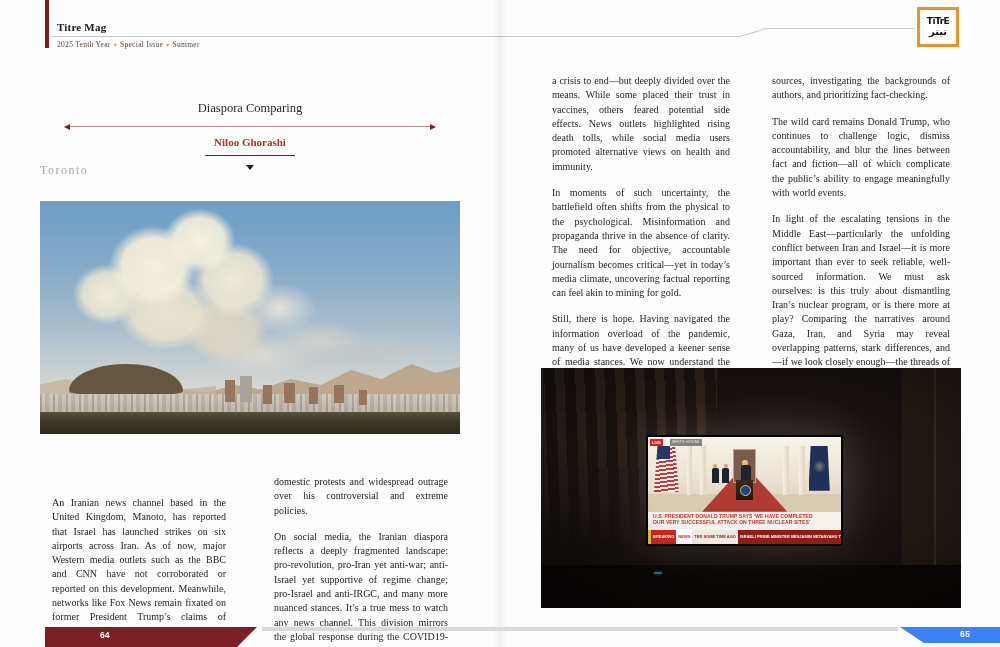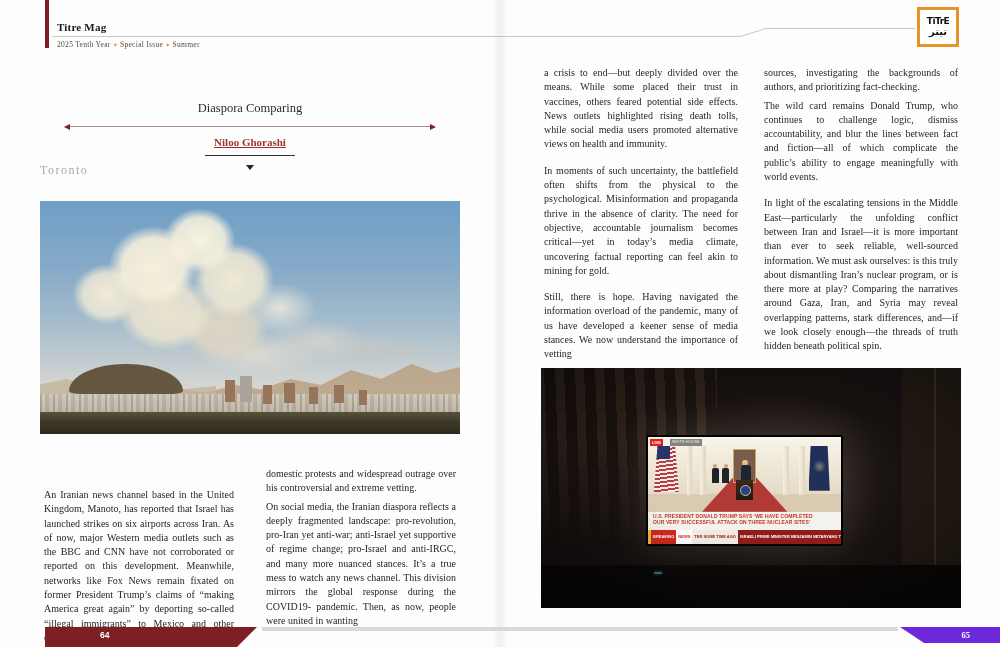--- a/index.html
+++ b/index.html
@@ -24,21 +24,21 @@
   #logo-persian{font-size:10px;font-weight:bold;color:#111;line-height:1.1;}
 
   
   #article-title{left:40px;top:66px;width:420px;text-align:center;font-size:25px;font-weight:bold;
                  letter-spacing:-0.8px;word-spacing:-3px;color:#161616;white-space:nowrap;}
   #article-subtitle{left:40px;top:101px;width:420px;text-align:center;font-size:12.5px;color:#2b2b2b;}
   #title-divider{left:64px;top:122px;width:372px;height:9px;display:flex;align-items:center;}
   #title-divider .line{flex:1;height:1px;background:#b08d8d;}
   #title-divider .arrow-l{width:0;height:0;border-top:3px solid transparent;border-bottom:3px solid transparent;border-right:6px solid #7c2024;}
   #title-divider .arrow-r{width:0;height:0;border-top:3px solid transparent;border-bottom:3px solid transparent;border-left:6px solid #7c2024;}
-  #author-name{left:40px;top:136px;width:420px;text-align:center;font-size:11px;font-weight:bold;color:#9c3532;text-decoration:underline;}
+  #author-name{left:40px;top:136px;width:420px;text-align:center;font-size:11px;font-weight:bold;color:#9c3532;}
   #author-rule{left:205px;top:155px;width:90px;border-top:1px solid #333;height:6px;text-align:center;}
   #author-rule .tri{display:inline-block;width:0;height:0;border-left:4px solid transparent;border-right:4px solid transparent;border-top:5px solid #222;margin-top:-1px;}
   #author-location{left:40px;top:163px;width:420px;text-align:left;font-size:12px;color:#a9a9a9;letter-spacing:1.5px;}
 
   
   #photo1{left:40px;top:201px;width:420px;height:233px;overflow:hidden;
           background:linear-gradient(180deg,#6f9ec6 0%,#87abc8 30%,#a9bfcd 55%,#c8cfd0 72%,#d8d8d2 82%,#d5d4cc 86%);}
   #photo1 .smoke{position:absolute;inset:0;background-image:
     radial-gradient(ellipse 62px 56px at 27% 28%,#f6efdb 0%,rgba(246,239,219,.9) 50%,rgba(246,239,219,0) 72%),
     radial-gradient(ellipse 50px 45px at 38% 17%,#f8f2de 0%,rgba(248,242,222,.85) 50%,rgba(248,242,222,0) 72%),
@@ -64,21 +64,21 @@
       background:repeating-linear-gradient(90deg,rgba(90,80,65,.25) 0 2px,rgba(255,255,255,.1) 2px 5px,rgba(120,110,95,.18) 5px 9px,rgba(255,255,255,.05) 9px 13px);}
   #photo1 .tower{position:absolute;background:#96755a;}
   #photo1 .tower.gray{background:#a9a49a;}
   #photo1 .fg{position:absolute;left:0;top:90.5%;width:100%;height:10%;
       background:linear-gradient(180deg,#575239 0%,#3c3826 45%,#2e2a1b 100%);}
 
   #photo1-caption{left:40px;top:437px;width:420px;font-size:7px;color:#8f8f8f;letter-spacing:.2px;}
 
   
   .col{position:absolute;width:198px;font-size:10px;line-height:1.43;text-align:justify;color:#1f1f1f;}
-  .col p{margin:4px;}
+  .col p{margin:12px;}
   .col p.gap{margin-bottom:12px;}
   #lp-col1{left:40px;top:484px;}
   #lp-col2{left:262px;top:463px;}
   #rp-col1{left:540px;top:62px;width:202px;}
   #rp-col2{left:760px;top:62px;width:202px;}
 
   
   #photo2{left:541px;top:368px;width:420px;height:240px;overflow:hidden;background:#171110;}
   #photo2 .curtain{position:absolute;left:0;top:0;width:42%;height:72%;opacity:.8;
       background:repeating-linear-gradient(88deg,rgba(88,66,48,.45) 0 9px,rgba(28,20,15,.6) 9px 20px);}
@@ -136,23 +136,23 @@
   
   #fold{left:492px;top:0;width:16px;height:647px;
       background:linear-gradient(90deg,rgba(0,0,0,0),rgba(0,0,0,.05) 50%,rgba(0,0,0,0));}
 
   
   #footer-gray{left:262px;top:627px;width:636px;height:4px;background:#d9d9d9;}
   #footer-left-red{left:45px;top:627px;width:212px;height:24px;background:#7c2024;
       clip-path:polygon(0 0,100% 0,calc(100% - 24px) 100%,0 100%);
       color:#fff;font-family:"Liberation Sans",sans-serif;font-size:8.5px;font-weight:bold;
       line-height:16px;padding-left:55px;box-sizing:border-box;}
-  #footer-right-red{left:900px;top:627px;width:100px;height:16px;background:#6d28d9;
+  #footer-right-red{left:900px;top:627px;width:100px;height:16px;background:#3b82f6;
       clip-path:polygon(0 0,100% 0,100% 100%,24px 100%);
-      color:#fff;font-family:Liberation Serif, serif;font-size:8.5px;font-weight:bold;
+      color:#fff;font-family:Liberation Mono, monospace;font-size:8.5px;font-weight:bold;
       line-height:16px;padding-right:30px;box-sizing:border-box;text-align:right;}
 </style>
 </head>
 <body>
 
 <div id="canvas">
 
   <div class="abs" id="left-accent-bar"></div>
   <div class="abs" id="masthead-title">Titre Mag</div>
   <div class="abs" id="header-rule-left"></div>
@@ -191,21 +191,21 @@
     <div class="tower" style="left:64%;top:80%;width:9px;height:17px;"></div>
     <div class="tower" style="left:70%;top:79%;width:10px;height:18px;"></div>
     <div class="tower" style="left:76%;top:81%;width:8px;height:15px;"></div>
     <div class="fg"></div>
   </div>
 
   <div class="col" id="lp-col1">
     <p>An Iranian news channel based in the United Kingdom, Manoto, has reported that Israel has launched strikes on six airports across Iran. As of now, major Western media outlets such as the BBC and CNN have not corroborated or reported on this development. Meanwhile, networks like Fox News remain fixated on former President Trump’s claims of “making America great again” by deporting so-called “illegal immigrants” to Mexico and other countries—largely ignoring the</p>
   </div>
   <div class="col" id="lp-col2">
-    <p>domestic protests and widespread outrage over his controversial and extreme vetting.</p>
+    <p>domestic protests and widespread outrage over his controversial and extreme policies.</p>
     <p>On social media, the Iranian diaspora reflects a deeply fragmented landscape: pro-revolution, pro-Iran yet anti-war; anti-Israel yet supportive of regime change; pro-Israel and anti-IRGC, and many more nuanced stances. It’s a true mess to watch any news channel. This division mirrors the global response during the COVID19- pandemic. Then, as now, people were united in wanting</p>
   </div>
 
   <div class="col" id="rp-col1">
     <p class="gap">a crisis to end—but deeply divided over the means. While some placed their trust in vaccines, others feared potential side effects. News outlets highlighted rising death tolls, while social media users promoted alternative views on health and immunity.</p>
     <p class="gap">In moments of such uncertainty, the battlefield often shifts from the physical to the psychological. Misinformation and propaganda thrive in the absence of clarity. The need for objective, accountable journalism becomes critical—yet in today’s media climate, uncovering factual reporting can feel akin to mining for gold.</p>
     <p>Still, there is hope. Having navigated the information overload of the pandemic, many of us have developed a keener sense of media stances. We now understand the importance of vetting</p>
   </div>
   <div class="col" id="rp-col2">
     <p>sources, investigating the backgrounds of authors, and prioritizing fact-checking.</p>

